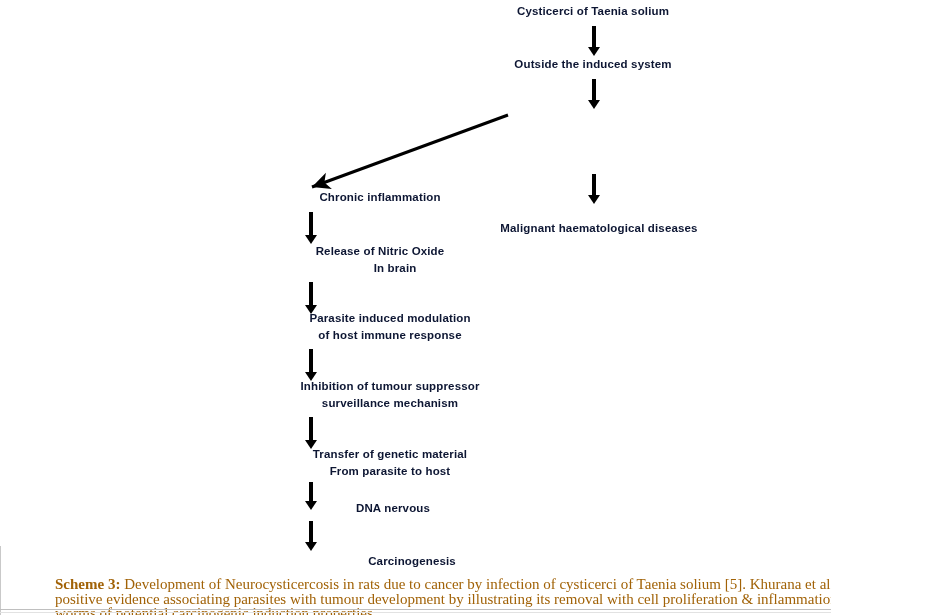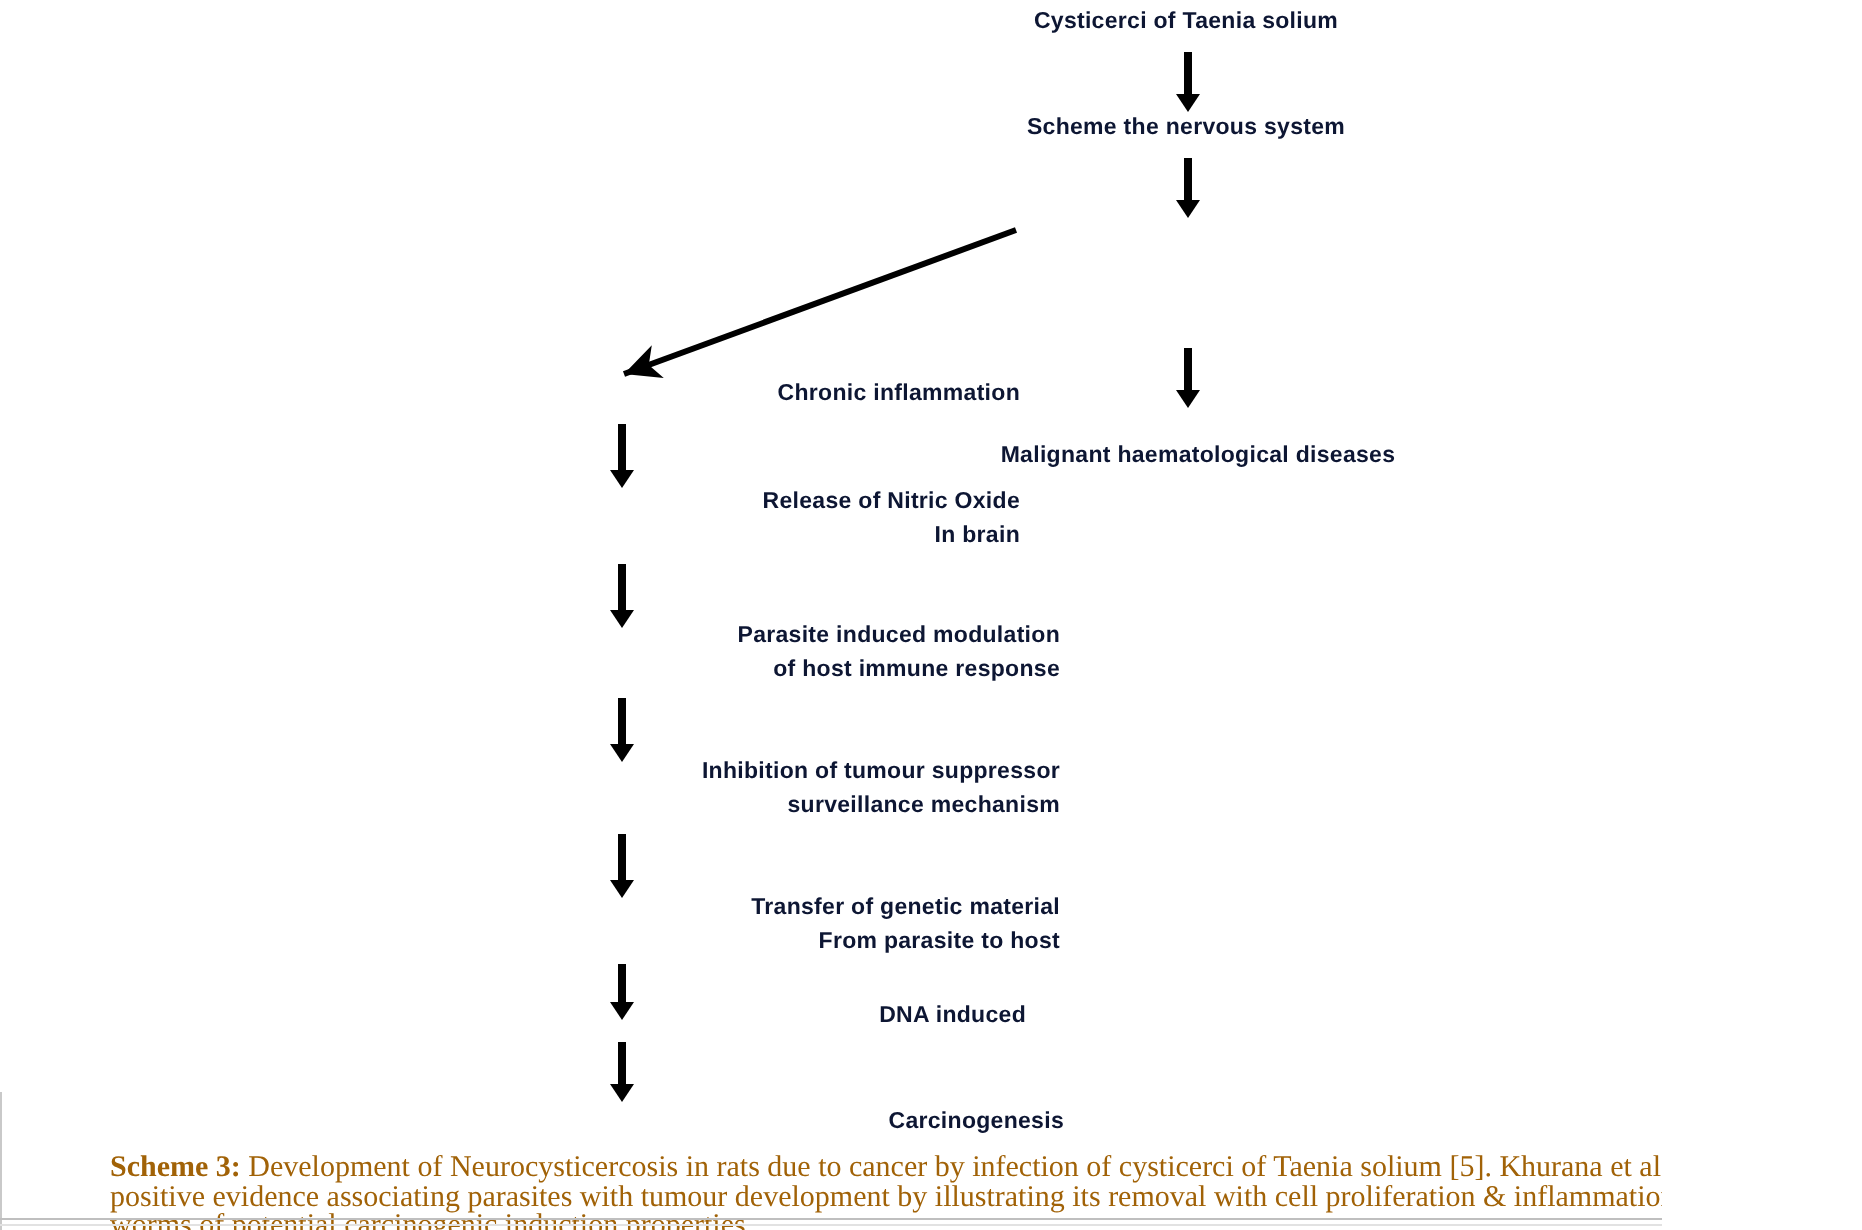--- a/index.html
+++ b/index.html
@@ -46,21 +46,21 @@
   .node {
     position: absolute;
     color: #0d1633;
     font-weight: bold;
     font-size: 11.5px;
     line-height: 16.5px;
     letter-spacing: 0.15px;
     white-space: pre;
   }
   .node.center { text-align: center; }
-  .node.left   { text-align: right; }
+  .node.left   { text-align: center; margin-left: 10px; }
 
   
   .varrow {
     position: absolute;
   }
   .varrow .shaft {
     position: absolute;
     left: 50%;
     top: 0;
     width: 4px;
@@ -109,21 +109,21 @@
 
   <div id="left-rule"></div>
 
   <div class="node center" style="left:478px; top:3px; width:230px;">Cysticerci of Taenia solium</div>
 
   <div class="varrow" style="left:586px; top:26px; width:16px; height:30px;">
     <div class="shaft" style="height:21px;"></div>
     <div class="head"></div>
   </div>
 
-  <div class="node center" style="left:478px; top:56px; width:230px;">Scheme the nervous system</div>
+  <div class="node center" style="left:478px; top:56px; width:230px;">Outside the induced system</div>
 
   <div class="varrow" style="left:586px; top:79px; width:16px; height:30px;">
     <div class="shaft" style="height:21px;"></div>
     <div class="head"></div>
   </div>
 
 
   <div class="varrow" style="left:586px; top:174px; width:16px; height:30px;">
     <div class="shaft" style="height:21px;"></div>
     <div class="head"></div>
@@ -172,21 +172,21 @@
   </div>
 
   <div class="node left" style="left:230px; top:446px; width:300px;">Transfer of genetic material
 From parasite to host</div>
 
   <div class="varrow" style="left:303px; top:482px; width:16px; height:28px;">
     <div class="shaft" style="height:19px;"></div>
     <div class="head"></div>
   </div>
 
-  <div class="node left" style="left:253px; top:500px; width:260px;">DNA induced</div>
+  <div class="node left" style="left:253px; top:500px; width:260px;">DNA nervous</div>
 
   <div class="varrow" style="left:303px; top:521px; width:16px; height:30px;">
     <div class="shaft" style="height:21px;"></div>
     <div class="head"></div>
   </div>
 
   <div class="node left" style="left:272px; top:553px; width:260px;">Carcinogenesis</div>
 
   <div class="caption"><b>Scheme 3:</b><span> Development of Neurocysticercosis in rats due to cancer by infection of cysticerci of Taenia solium [5]. Khurana et al. stressed on the positive evidence associating parasites with tumour development by illustrating its removal with cell proliferation &amp; inflammation in the event of the worms of potential carcinogenic induction properties.</span></div>
 

